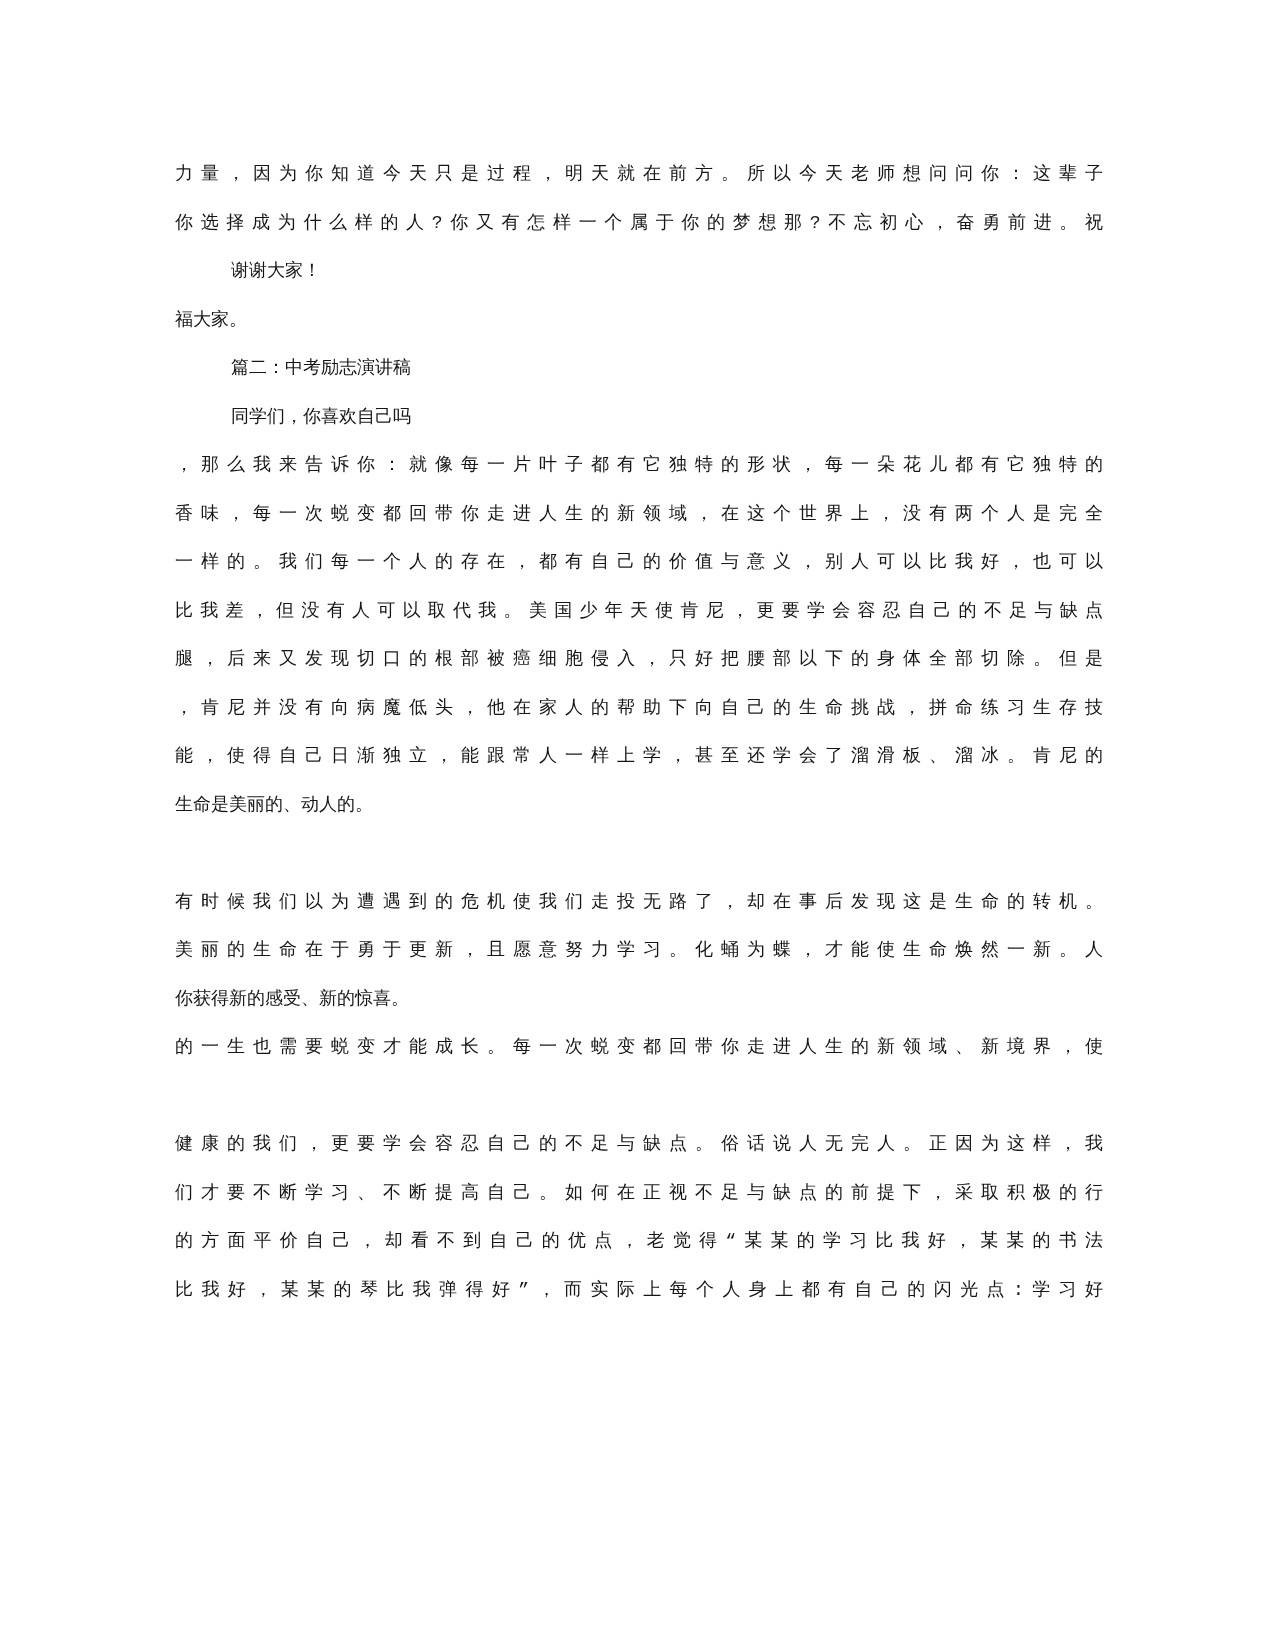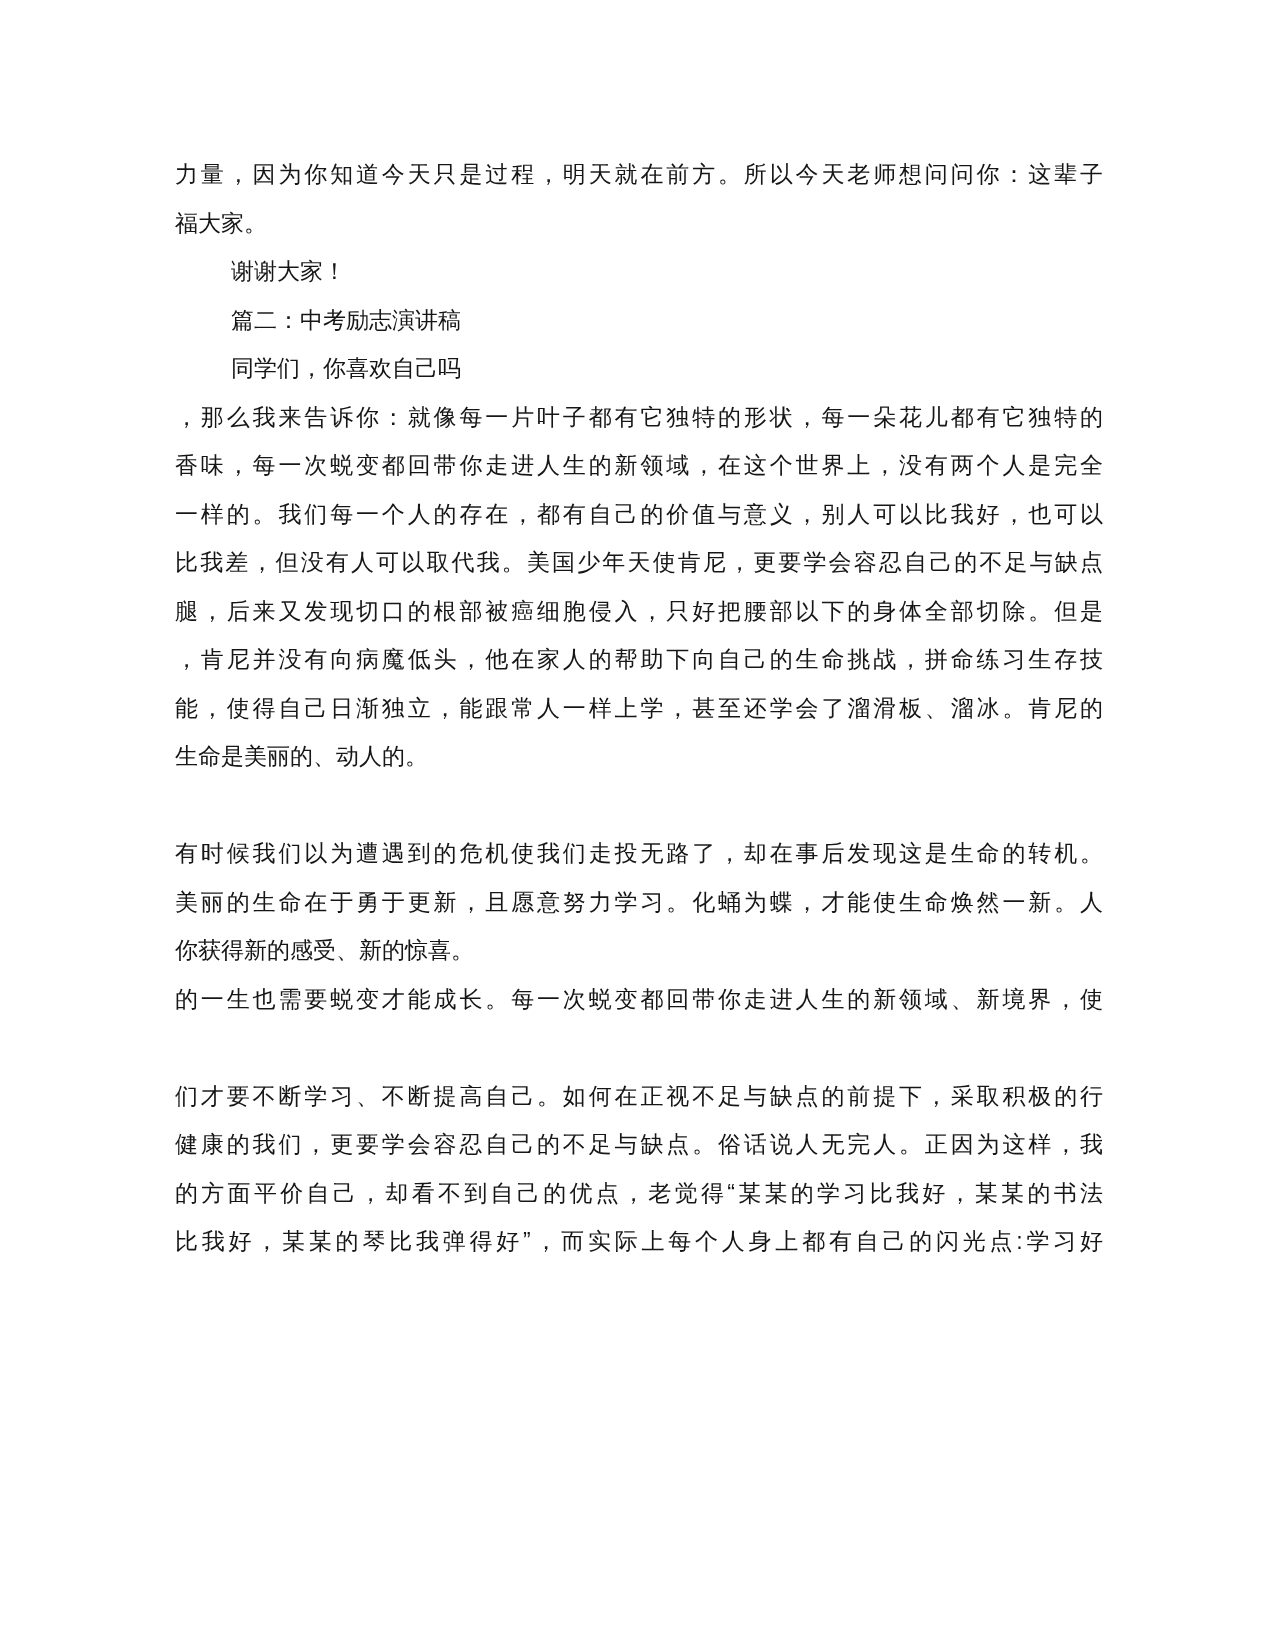--- a/index.html
+++ b/index.html
@@ -16,57 +16,58 @@
     box-sizing: border-box;
     padding: 150px 0 0 175px;
   }
   .doc-body {
     width: 928px;
   }
   .line {
     width: 928px;
     height: 48.5px;
     line-height: 48.5px;
-    font-family: Liberation Sans, sans-serif;
-    font-size: 23px;
+    font-family: Liberation Mono, monospace;
+    font-size: 18px;
     font-weight: 400;
     color: #161616;
     overflow: hidden;
     box-sizing: border-box;
   }
   .line.fill {
     text-align: justify;
     text-align-last: justify;
   }
   .line.indent {
     padding-left: 56px;
   }
 </style>
 </head>
 <body>
 
 <div class="page">
   <div class="doc-body" id="doc-body">
       <div class="line fill">力量，因为你知道今天只是过程，明天就在前方。所以今天老师想问问你：这辈子</div>
+      <div class="line fill">你选择成为什么样的人?你又有怎样一个属于你的梦想那?不忘初心，奋勇前进。祝</div>
+      <div class="line indent">谢谢大家！</div>
       <div class="line">福大家。</div>
-      <div class="line indent">谢谢大家！</div>
       <div class="line indent">篇二：中考励志演讲稿</div>
       <div class="line indent">同学们，你喜欢自己吗</div>
       <div class="line fill">，那么我来告诉你：就像每一片叶子都有它独特的形状，每一朵花儿都有它独特的</div>
       <div class="line fill">香味，每一次蜕变都回带你走进人生的新领域，在这个世界上，没有两个人是完全</div>
       <div class="line fill">一样的。我们每一个人的存在，都有自己的价值与意义，别人可以比我好，也可以</div>
       <div class="line fill">比我差，但没有人可以取代我。美国少年天使肯尼，更要学会容忍自己的不足与缺点</div>
       <div class="line fill">腿，后来又发现切口的根部被癌细胞侵入，只好把腰部以下的身体全部切除。但是</div>
       <div class="line fill">，肯尼并没有向病魔低头，他在家人的帮助下向自己的生命挑战，拼命练习生存技</div>
       <div class="line fill">能，使得自己日渐独立，能跟常人一样上学，甚至还学会了溜滑板、溜冰。肯尼的</div>
       <div class="line">生命是美丽的、动人的。</div>
       <div class="line"></div>
       <div class="line fill">有时候我们以为遭遇到的危机使我们走投无路了，却在事后发现这是生命的转机。</div>
       <div class="line fill">美丽的生命在于勇于更新，且愿意努力学习。化蛹为蝶，才能使生命焕然一新。人</div>
       <div class="line">你获得新的感受、新的惊喜。</div>
       <div class="line fill">的一生也需要蜕变才能成长。每一次蜕变都回带你走进人生的新领域、新境界，使</div>
       <div class="line"></div>
+      <div class="line fill">健康的我们，更要学会容忍自己的不足与缺点。俗话说人无完人。正因为这样，我</div>
       <div class="line fill">们才要不断学习、不断提高自己。如何在正视不足与缺点的前提下，采取积极的行</div>
-      <div class="line fill">健康的我们，更要学会容忍自己的不足与缺点。俗话说人无完人。正因为这样，我</div>
       <div class="line fill">的方面平价自己，却看不到自己的优点，老觉得“某某的学习比我好，某某的书法</div>
       <div class="line fill">比我好，某某的琴比我弹得好”，而实际上每个人身上都有自己的闪光点:学习好</div>
     </div>
 </div>
 
 </body></html>

